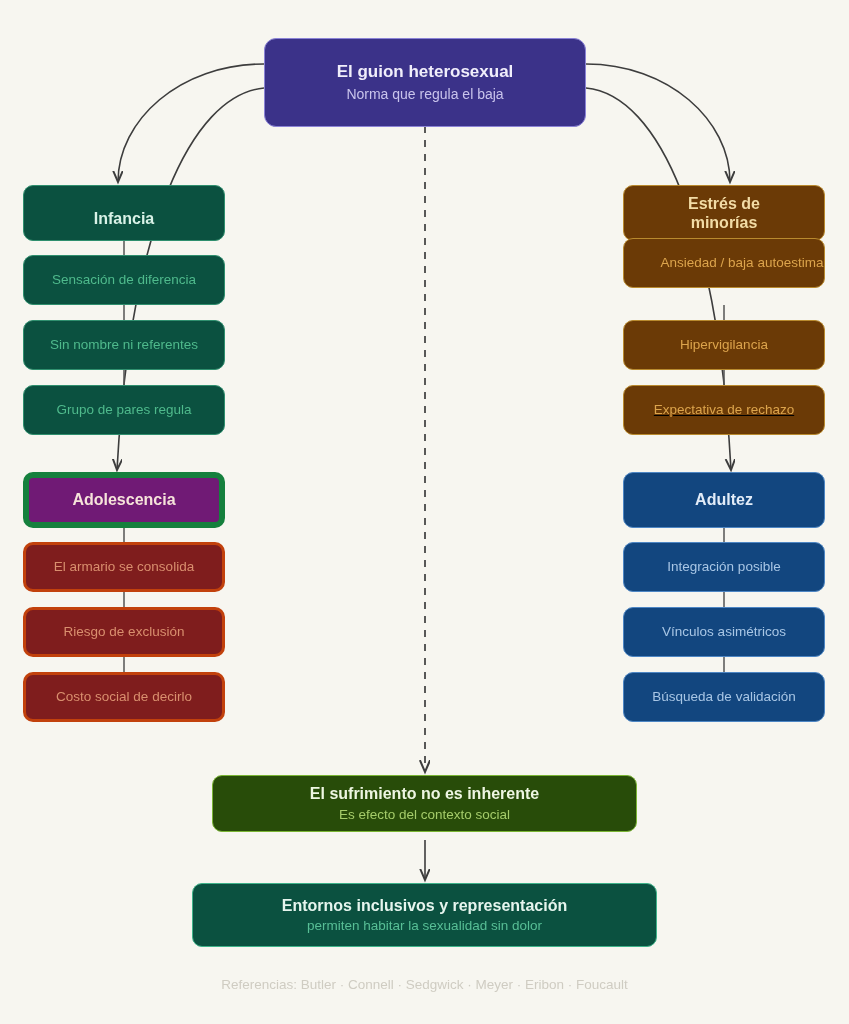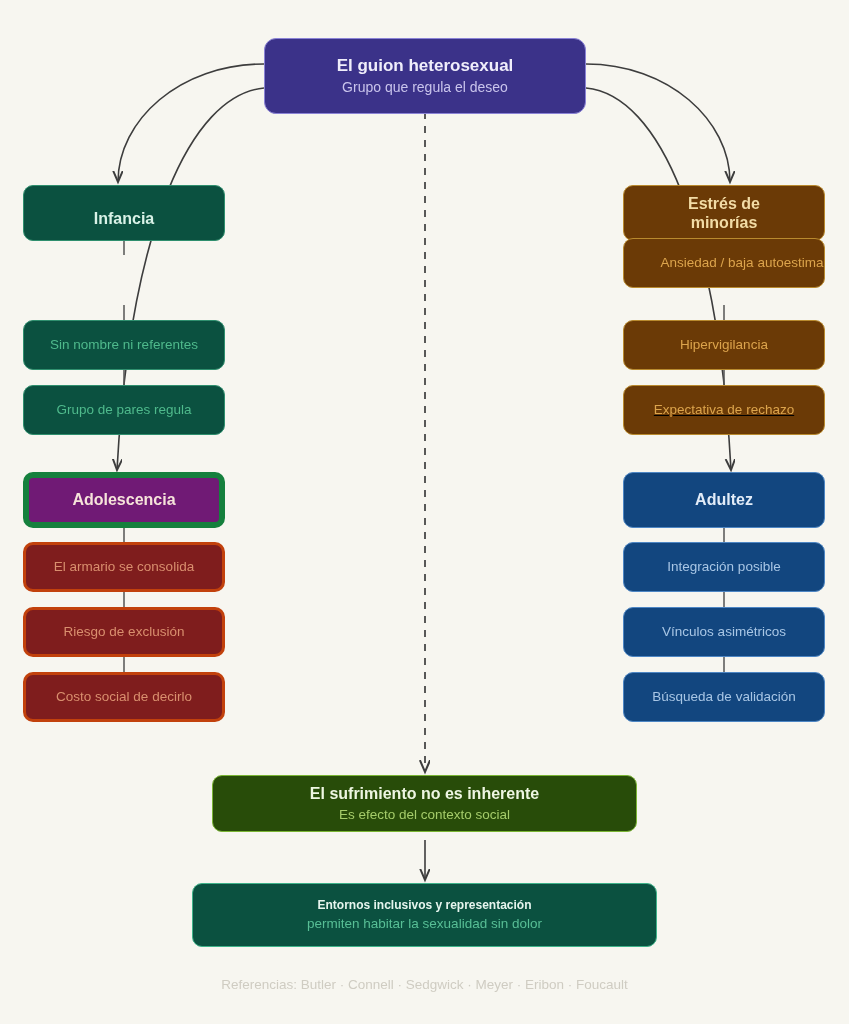--- a/index.html
+++ b/index.html
@@ -23,21 +23,21 @@
     justify-content:center;
     text-align:center;
     line-height:1.2;
     z-index:2;
   }
   .node .t1{font-weight:bold;}
   .node .t2{font-weight:normal;}
 
   
   .root{
-    left:264px;top:38px;width:322px;height:76px;
+    left:264px;top:38px;width:322px;height:89px;
     background:#3b3289;
     border:1px solid #8b83d6;
     border-radius:12px;
   }
   .root .t1{font-size:17px;color:#f0eefb;margin-bottom:3px;}
   .root .t2{font-size:14px;color:#c9c4ec;}
 
   
   .stage-head{width:202px;height:56px;border-radius:10px;}
   .stage-head .t1{font-size:16px;}
@@ -78,21 +78,21 @@
     left:212px;top:775px;width:425px;height:57px;
     background:#284c09;border:1px solid #7ab534;border-radius:10px;
   }
   .concl1 .t1{font-size:16px;color:#eef6e2;margin-bottom:3px;}
   .concl1 .t2{font-size:13.5px;color:#a5cc6a;}
 
   .concl2{
     left:192px;top:883px;width:465px;height:64px;
     background:#0b5140;border:1px solid #3fb38a;border-radius:10px;
   }
-  .concl2 .t1{font-size:12px;color:#e6f5ee;margin-bottom:3px;}
+  .concl2 .t1{font-size:16px;color:#e6f5ee;margin-bottom:3px;}
   .concl2 .t2{font-size:13.5px;color:#58bf96;}
 
   .footer{
     position:absolute;left:0;top:977px;width:849px;
     text-align:center;font-size:13.5px;color:#cfccc2;
   }
 </style>
 </head>
 <body>
 
@@ -127,25 +127,28 @@
     <line x1="724" y1="592" x2="724" y2="607" stroke="#555" stroke-width="1.5"></line>
     <line x1="724" y1="657" x2="724" y2="672" stroke="#555" stroke-width="1.5"></line>
 
     <line x1="425" y1="112" x2="425" y2="772" stroke="#3d3d3d" stroke-width="1.7" stroke-dasharray="7,7" marker-end="url(#arrow)"></line>
 
     <line x1="425" y1="840" x2="425" y2="880" stroke="#3d3d3d" stroke-width="1.6" marker-end="url(#arrow)"></line>
   </svg>
 
   <div class="node root">
     <span class="t1">El guion heterosexual</span>
-    <span class="t2">Grupo que regula el deseo</span>
+    <span class="t2">Norma que regula el baja</span>
   </div>
 
   <div class="node stage-head teal colL" style="top:185px;">
     <span class="t1">Infancia</span>
+  </div>
+  <div class="node sub teal-sub colL" style="top:255px;">
+    <span class="t1">Sensación de diferencia</span>
   </div>
   <div class="node sub teal-sub colL" style="top:320px;">
     <span class="t1">Sin nombre ni referentes</span>
   </div>
   <div class="node sub teal-sub colL" style="top:385px;">
     <span class="t1">Grupo de pares regula</span>
   </div>
 
   <div class="node stage-head rust colL" style="top:472px;">
     <span class="t1">Adolescencia</span>

